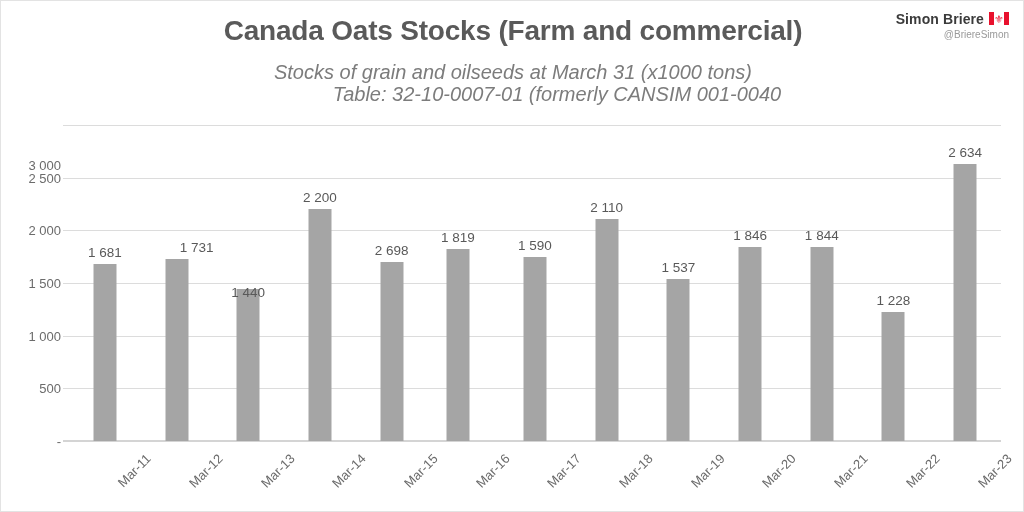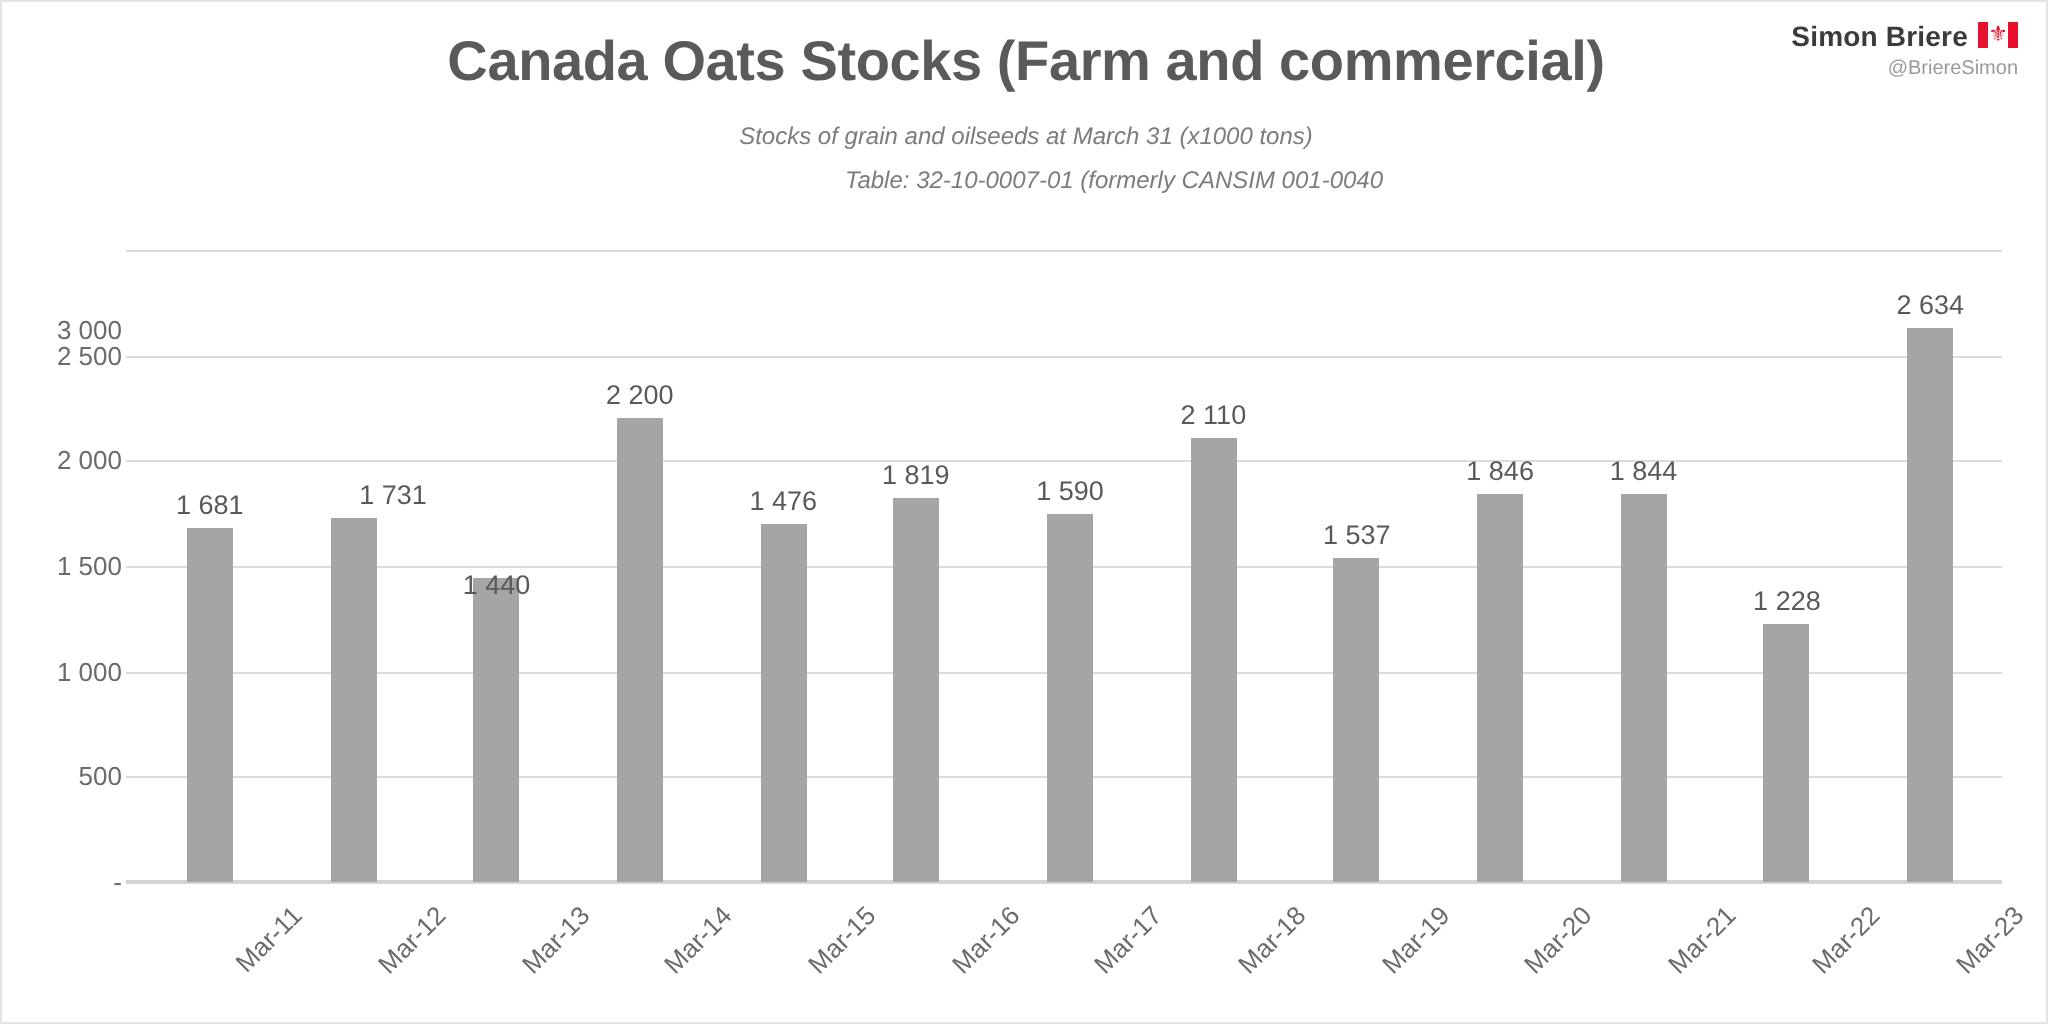--- a/index.html
+++ b/index.html
@@ -82,21 +82,21 @@
     font-size: 28px;
     font-weight: bold;
     color: #5a5a5a;
     letter-spacing: -0.2px;
   }
   .chart-subtitle {
     position: absolute;
     left: 0;
     width: 1024px;
     text-align: center;
-    font-size: 12px;
+    font-size: 20px;
     font-style: italic;
     color: #7c7c7c;
   }
   .chart-subtitle.line1 { top: 60px; }
   .chart-subtitle.line2 { top: 82px; padding-left: 44px; }
 
   
   .plot {
     position: absolute;
     left: 68px;
@@ -237,21 +237,21 @@
       <div class="bar-slot" style="left: 143.385px; width: 71.6923px;">
         <div class="bar" title="Mar-13: 1 440" style="height: 151.68px; background: rgb(165, 165, 165);"></div>
         <div class="bar-label" style="bottom: 141px; margin-top: 36px;">1 440</div>
       </div>
       <div class="bar-slot" style="left: 215.077px; width: 71.6923px;">
         <div class="bar" title="Mar-14: 2 200" style="height: 231.733px; background: rgb(165, 165, 165);"></div>
         <div class="bar-label" style="bottom: 235.733px; text-align: right;">2 200</div>
       </div>
       <div class="bar-slot" style="left: 286.769px; width: 71.6923px;">
         <div class="bar" title="Mar-15: 1 698" style="height: 178.856px; background: rgb(165, 165, 165);"></div>
-        <div class="bar-label" style="bottom: 182.856px;">1 476</div>
+        <div class="bar-label" style="bottom: 182.856px;">2 698</div>
       </div>
       <div class="bar-slot" style="left: 353px; width: 71.6923px;">
         <div class="bar" title="Mar-16: 1 819" style="height: 191.601px; background: rgb(165, 165, 165);"></div>
         <div class="bar-label" style="bottom: 195.601px;">1 819</div>
       </div>
       <div class="bar-slot" style="left: 430.154px; width: 71.6923px;">
         <div class="bar" title="Mar-17: 1 750" style="height: 184.333px; background: rgb(165, 165, 165);"></div>
         <div class="bar-label" style="bottom: 188.333px;">1 590</div>
       </div>
       <div class="bar-slot" style="left: 501.846px; width: 71.6923px;">

